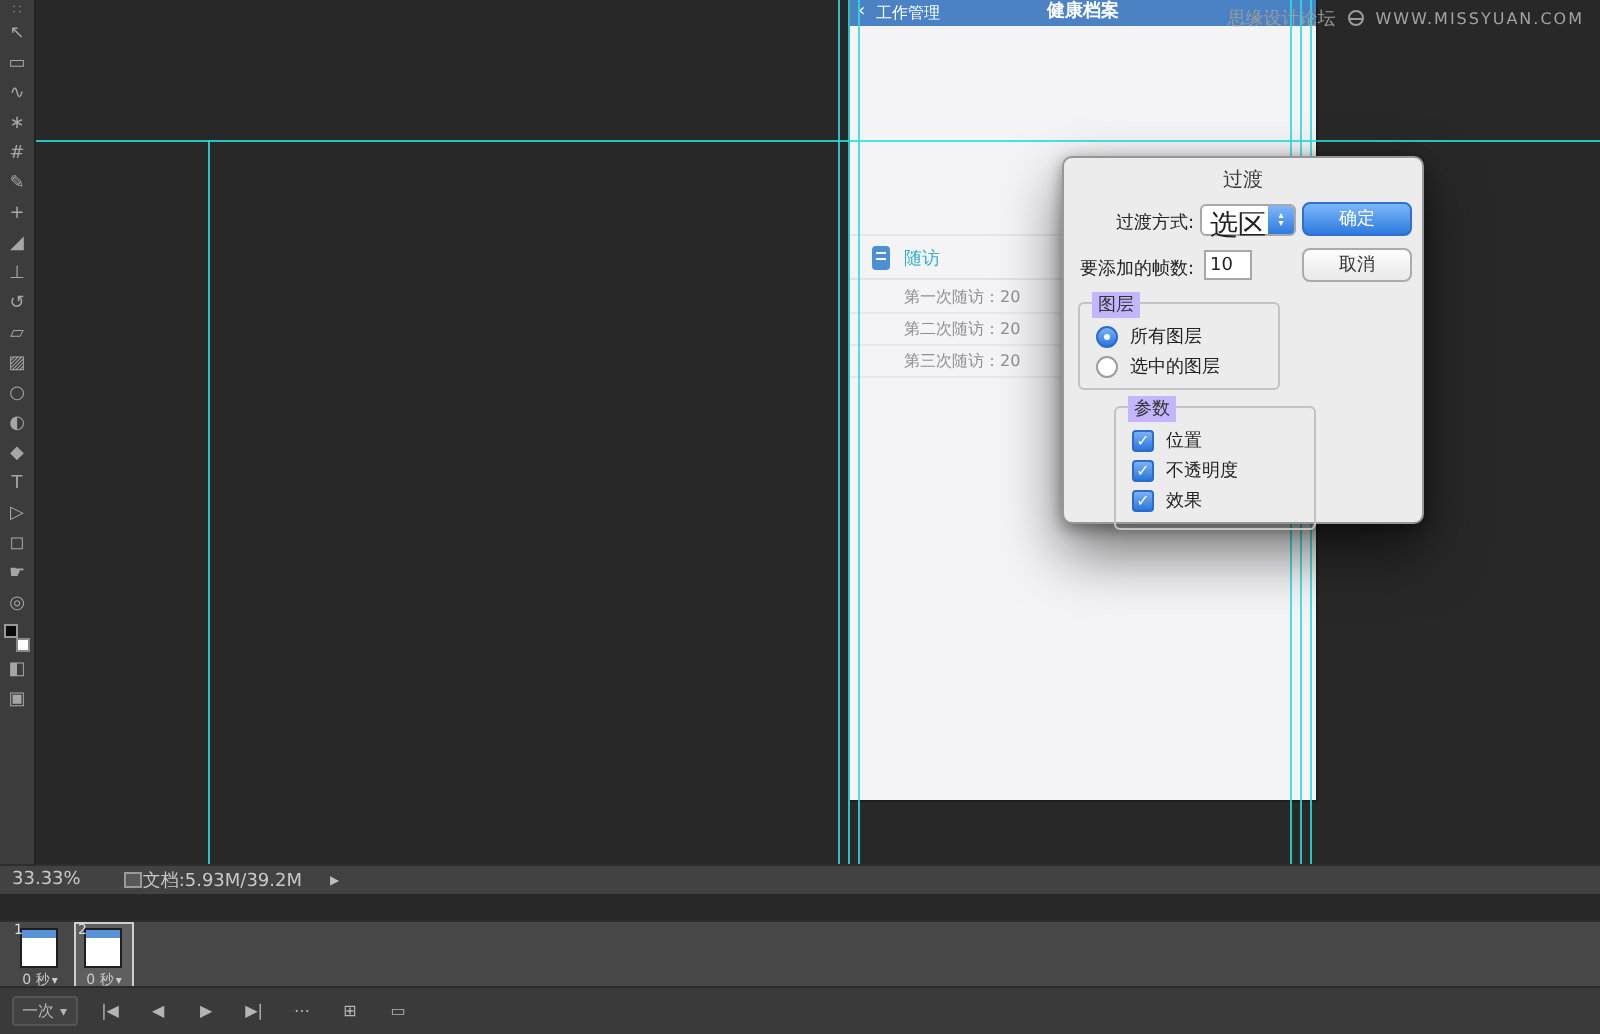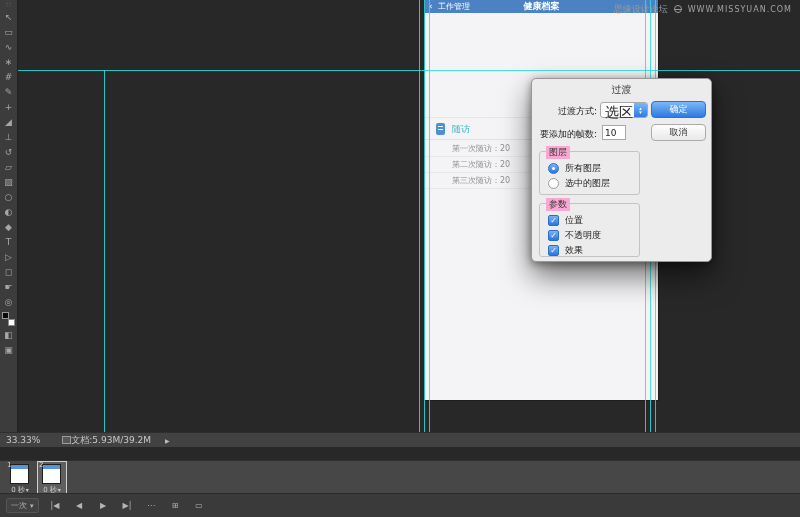--- a/index.html
+++ b/index.html
@@ -75,22 +75,22 @@
   .popup-stepper i { font-style:normal; font-size:5px; line-height:4px; }
   .btn { position:absolute; width:55px; height:17px; border-radius:4px; font-size:9px;
     font-family:inherit; text-align:center; }
   .btn-ok { left:119px; top:22px; background:linear-gradient(#7db7f8,#2d7ae0); border:1px solid #2e6fd0; color:#fff; }
   .btn-cancel { left:119px; top:45px; background:linear-gradient(#fdfdfd,#e9e9e9); border:1px solid #ababab; color:#333; }
   .frames-lbl { position:absolute; left:8px; top:49px; }
   .frames-input { position:absolute; left:70px; top:46px; width:24px; height:15px; background:#fff;
     border:1px solid #a8a8a8; font-size:9px; font-family:inherit; color:#222; padding:0 2px; }
   .group { position:absolute; left:7px; width:101px; border:1px solid #c3c3c3; border-radius:3px; padding:9px 0 0 8px; }
   .group-layers { top:72px; height:44px; }
-  .group-params { top:124px; height:54px; }
-  .group-legend { position:absolute; top:-6px; left:6px; background:#f9a8d4; padding:0 3px; font-size:9px; color:#333; }
+  .group-params { top:124px; height:62px;margin-left:18px; }
+  .group-legend { position:absolute; top:-6px; left:6px; background:#c4b5fd; padding:0 3px; font-size:9px; color:#333; }
   .opt-row { display:flex; align-items:center; gap:6px; height:15px; }
   .radio { width:11px; height:11px; border-radius:50%; background:#fff; border:1px solid #9c9c9c; position:relative; flex:none; }
   .radio.selected { background:linear-gradient(#7ab3f5,#2b76dd); border-color:#2b6bc9; }
   .radio .dot { position:absolute; left:3px; top:3px; width:3px; height:3px; border-radius:50%; background:#fff; }
   .checkbox { width:11px; height:11px; border-radius:2px; background:linear-gradient(#7ab3f5,#2b76dd);
     border:1px solid #2b6bc9; color:#fff; font-size:8px; line-height:9px; text-align:center; flex:none; }
   .opt-label { font-size:9px; color:#222;text-align:right; }
 
   
   .statusbar { position:absolute; left:0; top:432px; width:800px; height:15px; background:#424242;

